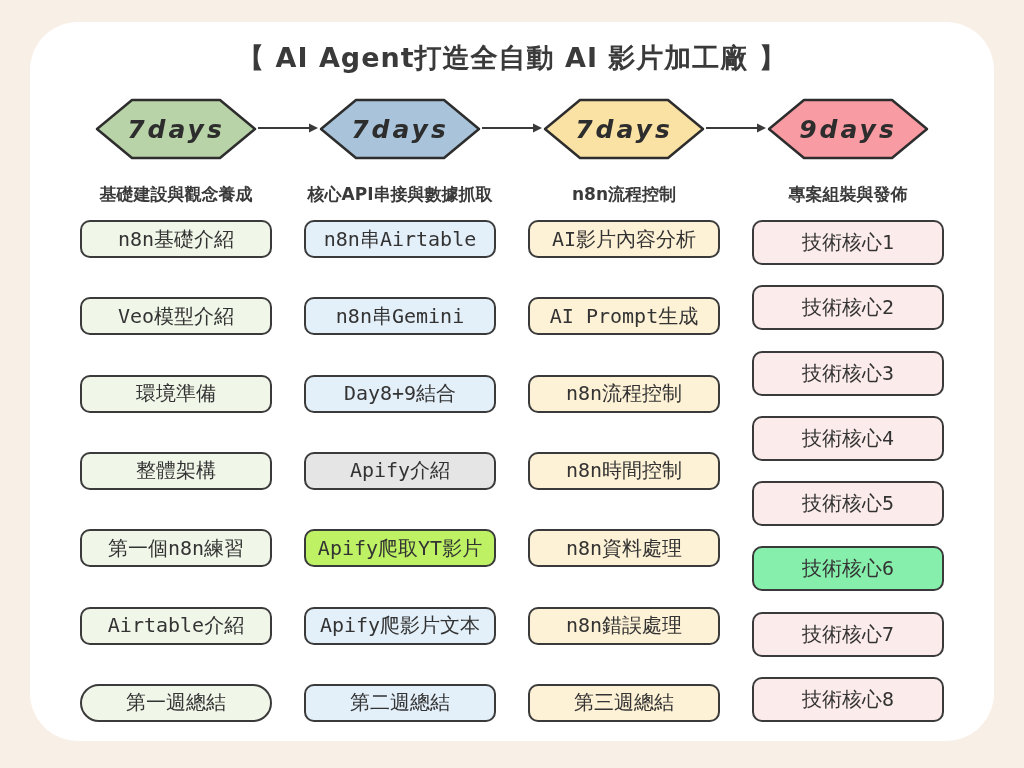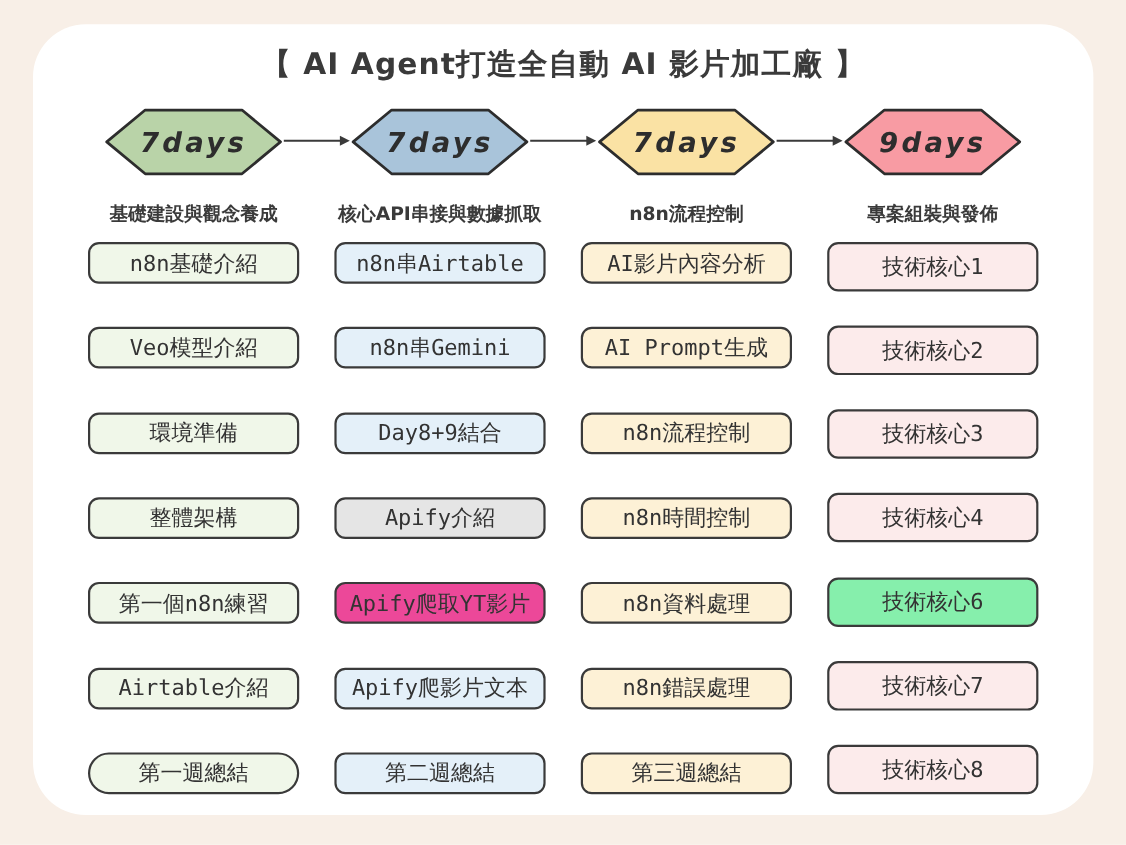--- a/index.html
+++ b/index.html
@@ -137,21 +137,21 @@
         <polygon points="3,32 38,3 126,3 161,32 126,61 38,61" stroke="#2d2d2d" stroke-width="2.5" stroke-linejoin="round" fill="#a9c4da"></polygon>
       </svg>
       <div class="hex-label">7days</div>
     </div>
     <div class="subtitle">核心API串接與數據抓取</div>
     <div class="boxes">
       <div class="box" style="background: rgb(228, 240, 249);">n8n串Airtable</div>
       <div class="box" style="background: rgb(228, 240, 249);">n8n串Gemini</div>
       <div class="box" style="background: rgb(228, 240, 249);">Day8+9結合</div>
       <div class="box" style="background: #e5e5e5; text-align: center;">Apify介紹</div>
-      <div class="box" style="background: #ec4899;">Apify爬取YT影片</div>
+      <div class="box" style="background: #bef264;">Apify爬取YT影片</div>
       <div class="box" style="background: rgb(228, 240, 249);">Apify爬影片文本</div>
       <div class="box" style="background: rgb(228, 240, 249);">第二週總結</div>
     </div>
   </div>
 
   <div class="column col-2">
     <div class="hexwrap">
       <svg width="164" height="64" viewBox="0 0 164 64">
         <polygon points="3,32 38,3 126,3 161,32 126,61 38,61" stroke="#2d2d2d" stroke-width="2.5" stroke-linejoin="round" fill="#fae2a4"></polygon>
       </svg>
@@ -175,20 +175,21 @@
         <polygon points="3,32 38,3 126,3 161,32 126,61 38,61" stroke="#2d2d2d" stroke-width="2.5" stroke-linejoin="round" fill="#f89ba3"></polygon>
       </svg>
       <div class="hex-label">9days</div>
     </div>
     <div class="subtitle">專案組裝與發佈</div>
     <div class="boxes">
       <div class="box" style="background: rgb(252, 235, 235);">技術核心1</div>
       <div class="box" style="background: rgb(252, 235, 235);">技術核心2</div>
       <div class="box" style="background: rgb(252, 235, 235);">技術核心3</div>
       <div class="box" style="background: rgb(252, 235, 235);">技術核心4</div>
+      <div class="box" style="background: rgb(252, 235, 235);">技術核心5</div>
       <div class="box" style="background: #86efac;">技術核心6</div>
       <div class="box" style="background: rgb(252, 235, 235);">技術核心7</div>
       <div class="box" style="background: rgb(252, 235, 235);">技術核心8</div>
     </div>
   </div>
 
   <svg class="arrow arrow-0" width="64" height="14" viewBox="0 0 64 14">
     <line x1="2" y1="7" x2="54" y2="7" stroke="#3a3a3a" stroke-width="1.8"></line>
     <polygon points="53,2.5 62,7 53,11.5" fill="#3a3a3a"></polygon>
   </svg>

